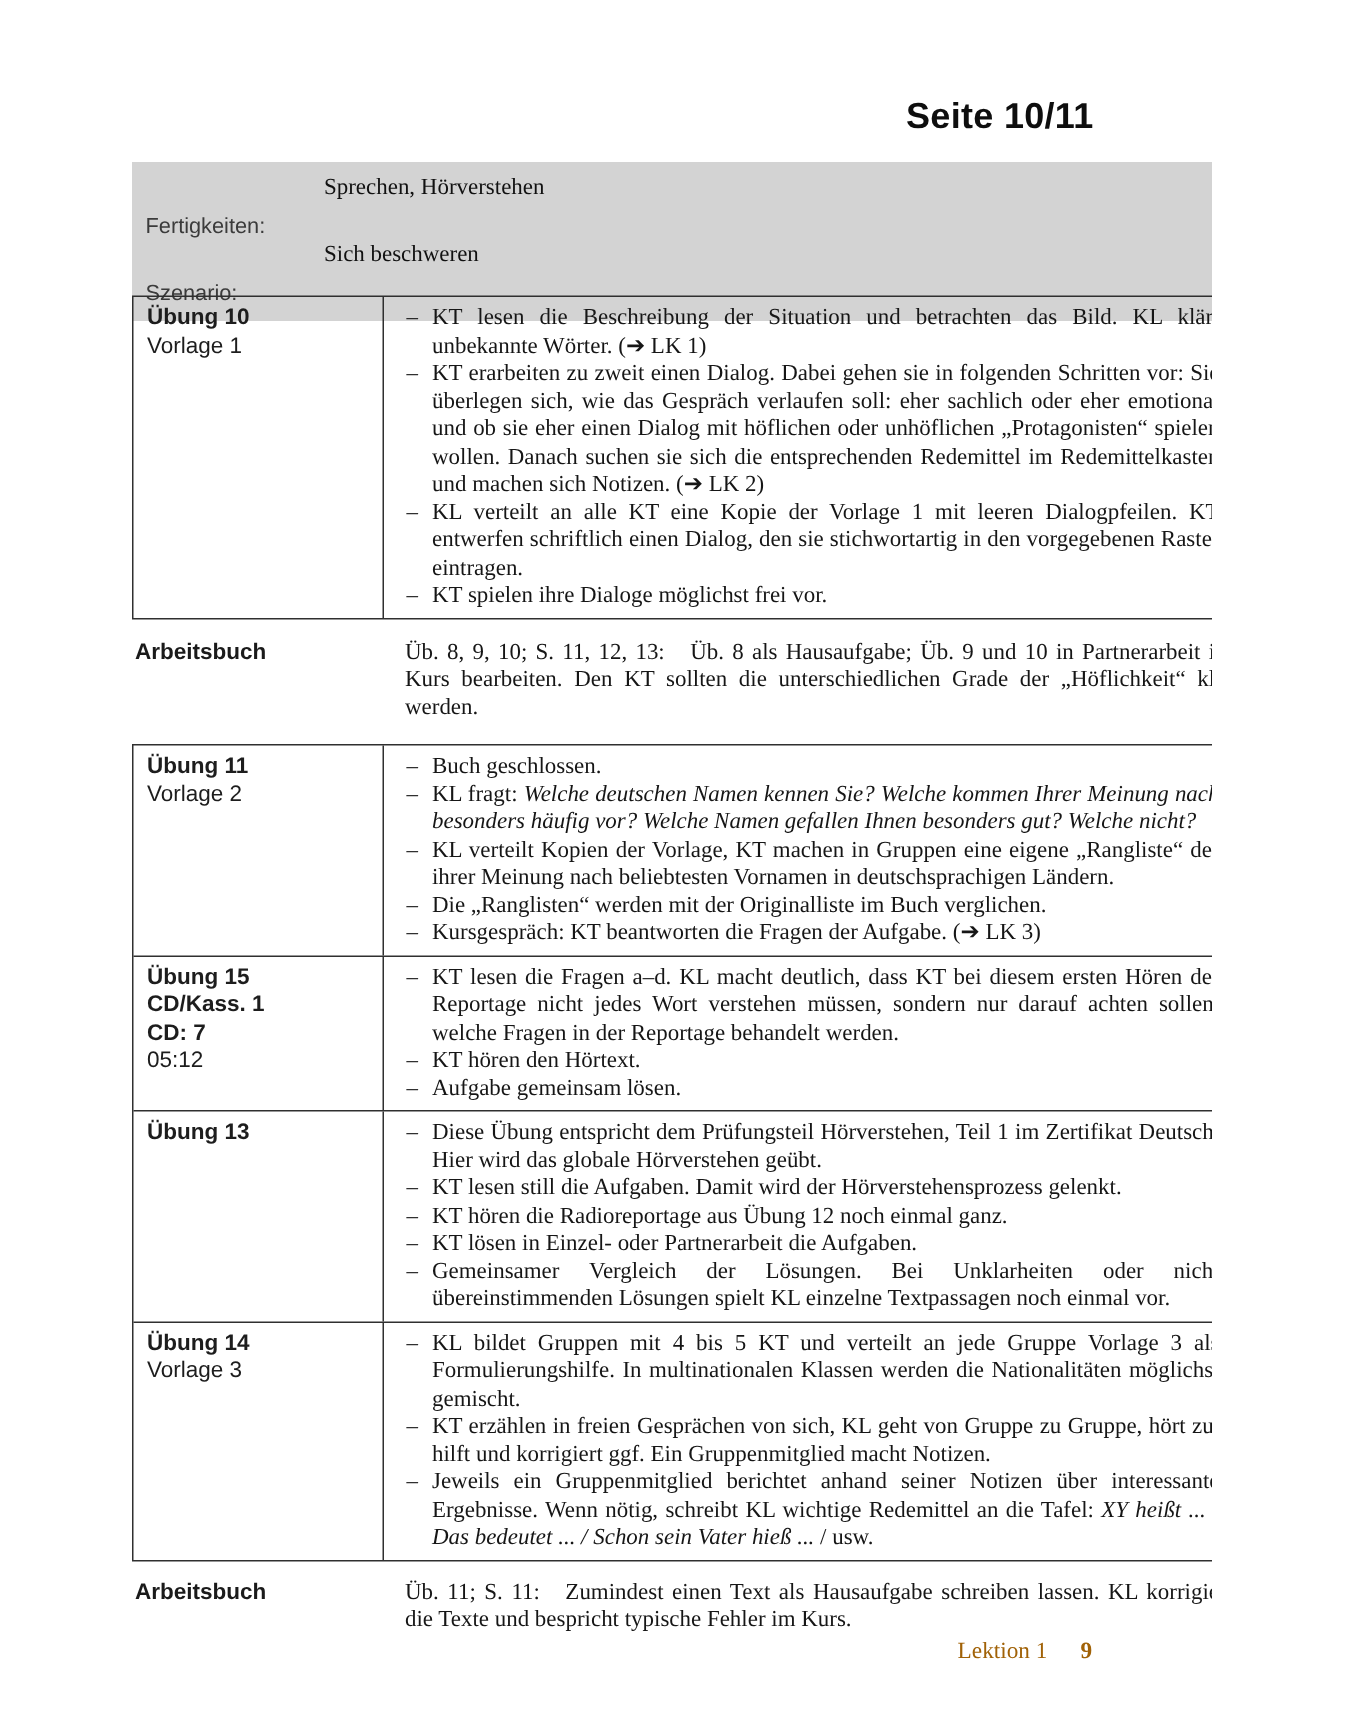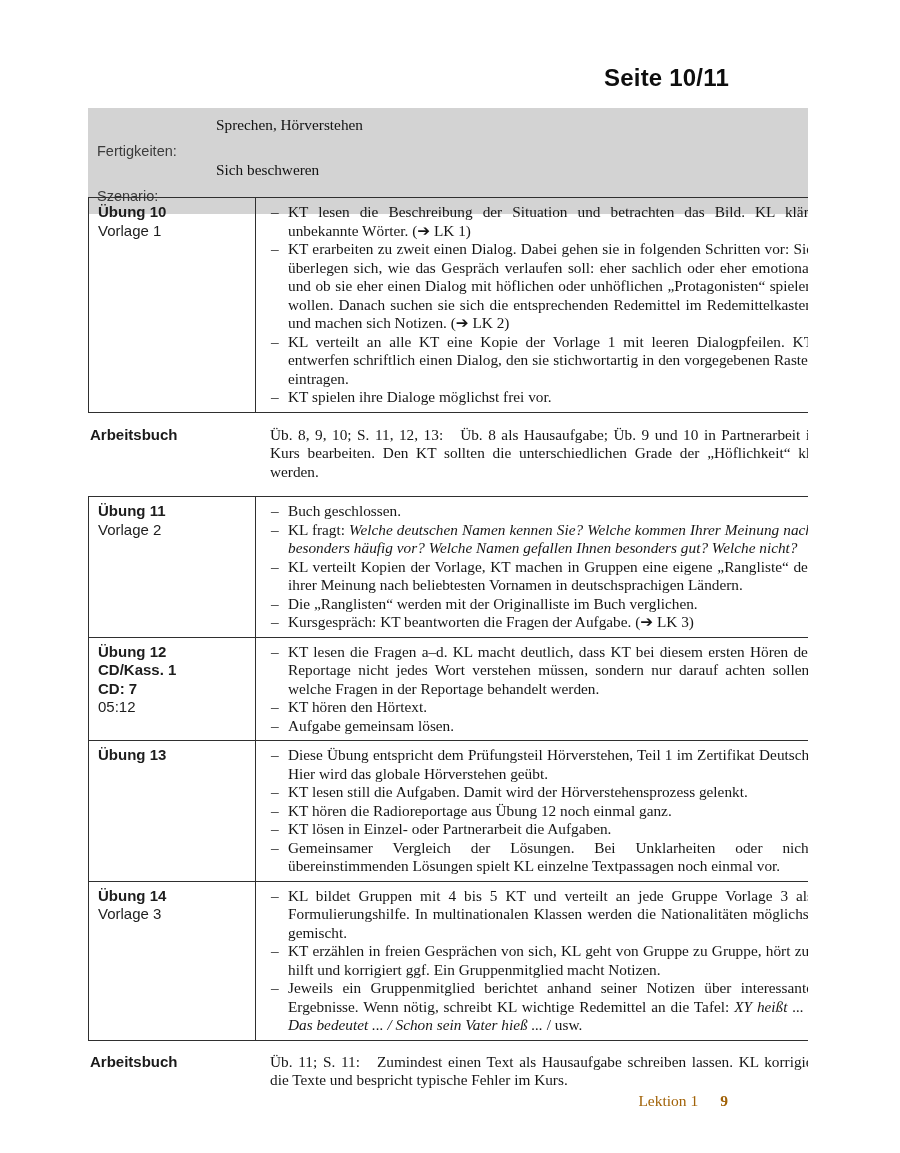--- a/index.html
+++ b/index.html
@@ -105,21 +105,21 @@
           <div class="ex-content-cell">
             <div class="bullet"><span class="dash">–</span><span>Buch geschlossen.</span></div>
             <div class="bullet"><span class="dash">–</span><span>KL fragt: </span><span class="it">Welche deutschen Namen kennen Sie? Welche kommen Ihrer Meinung nach besonders häufig vor? Welche Namen gefallen Ihnen besonders gut? Welche nicht?</span></div>
             <div class="bullet"><span class="dash">–</span><span>KL verteilt Kopien der Vorlage, KT machen in Gruppen eine eigene „Rangliste“ der ihrer Meinung nach beliebtesten Vornamen in deutschsprachigen Ländern.</span></div>
             <div class="bullet"><span class="dash">–</span><span>Die „Ranglisten“ werden mit der Originalliste im Buch verglichen.</span></div>
             <div class="bullet"><span class="dash">–</span><span>Kursgespräch: KT beantworten die Fragen der Aufgabe. (➔ LK 3)</span></div>
           </div>
         </div>
         <div class="ex-row">
           <div class="ex-label-cell">
-            <div class="ex-label-line bold">Übung 12</div>
+            <div class="ex-label-line bold">Übung 15</div>
             <div class="ex-label-line bold">CD/Kass. 1</div>
             <div class="ex-label-line bold">CD: 7</div>
             <div class="ex-label-line">05:12</div>
           </div>
           <div class="ex-content-cell">
             <div class="bullet"><span class="dash">–</span><span>KT lesen die Fragen a–d. KL macht deutlich, dass KT bei diesem ersten Hören der Reportage nicht jedes Wort verstehen müssen, sondern nur darauf achten sollen, welche Fragen in der Reportage behandelt werden.</span></div>
             <div class="bullet"><span class="dash">–</span><span>KT hören den Hörtext.</span></div>
             <div class="bullet"><span class="dash">–</span><span>Aufgabe gemeinsam lösen.</span></div>
           </div>
         </div>

